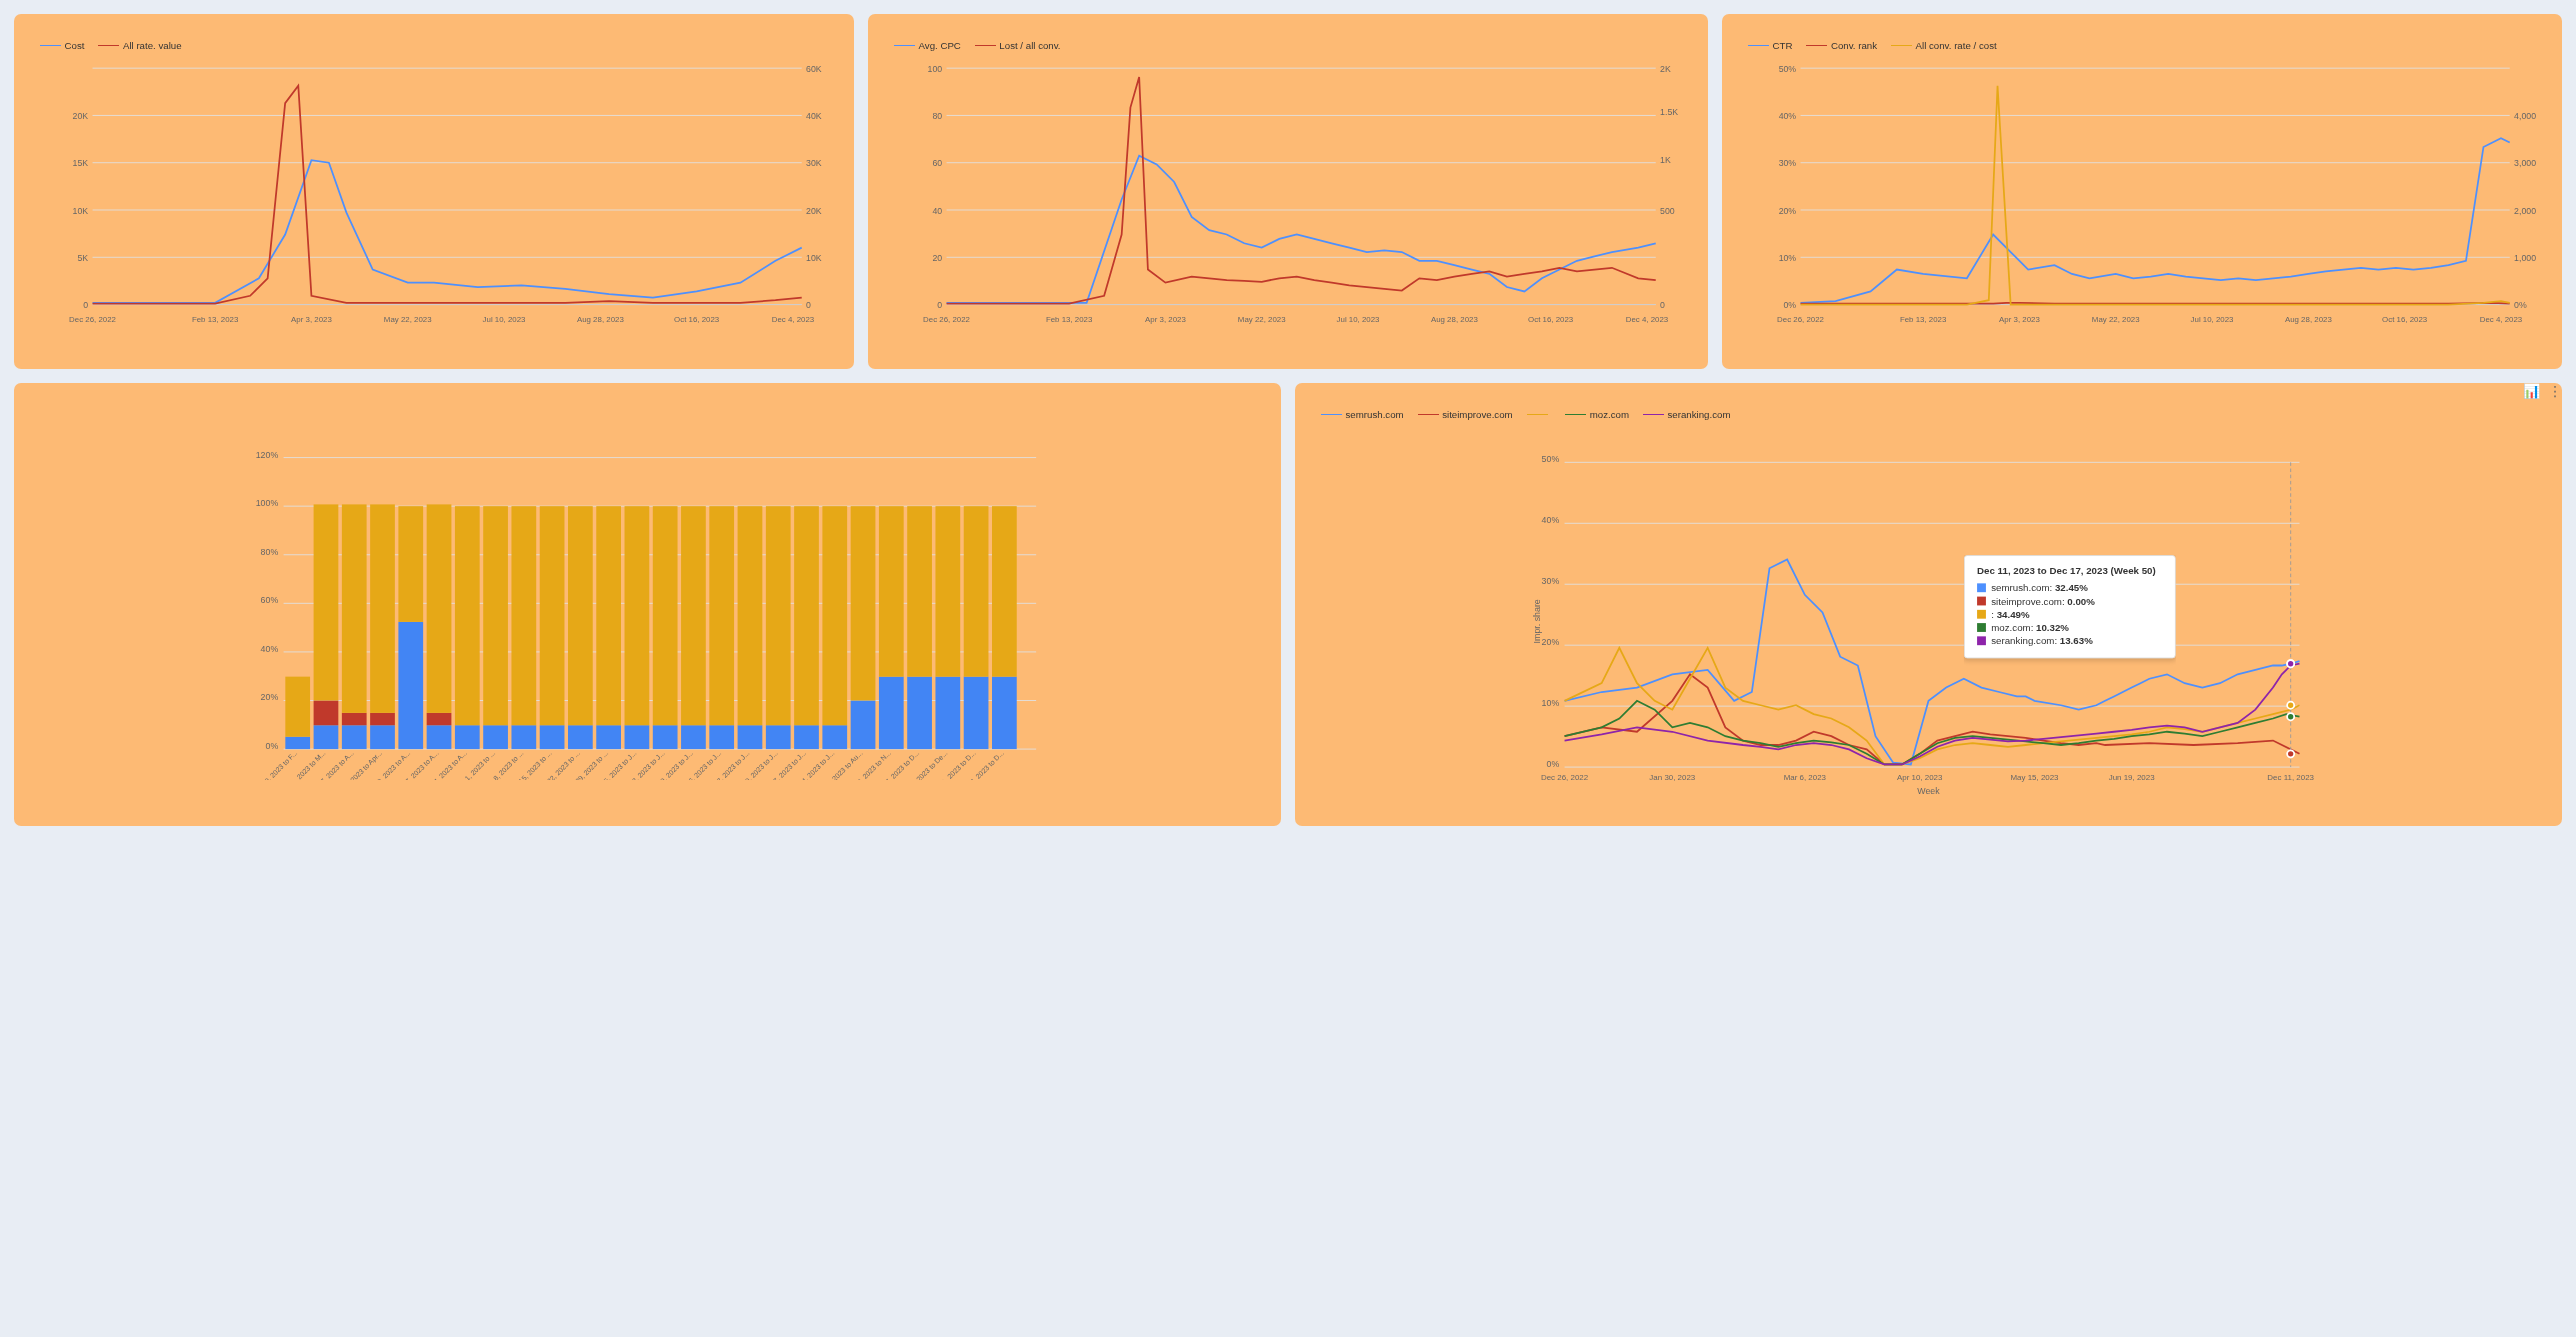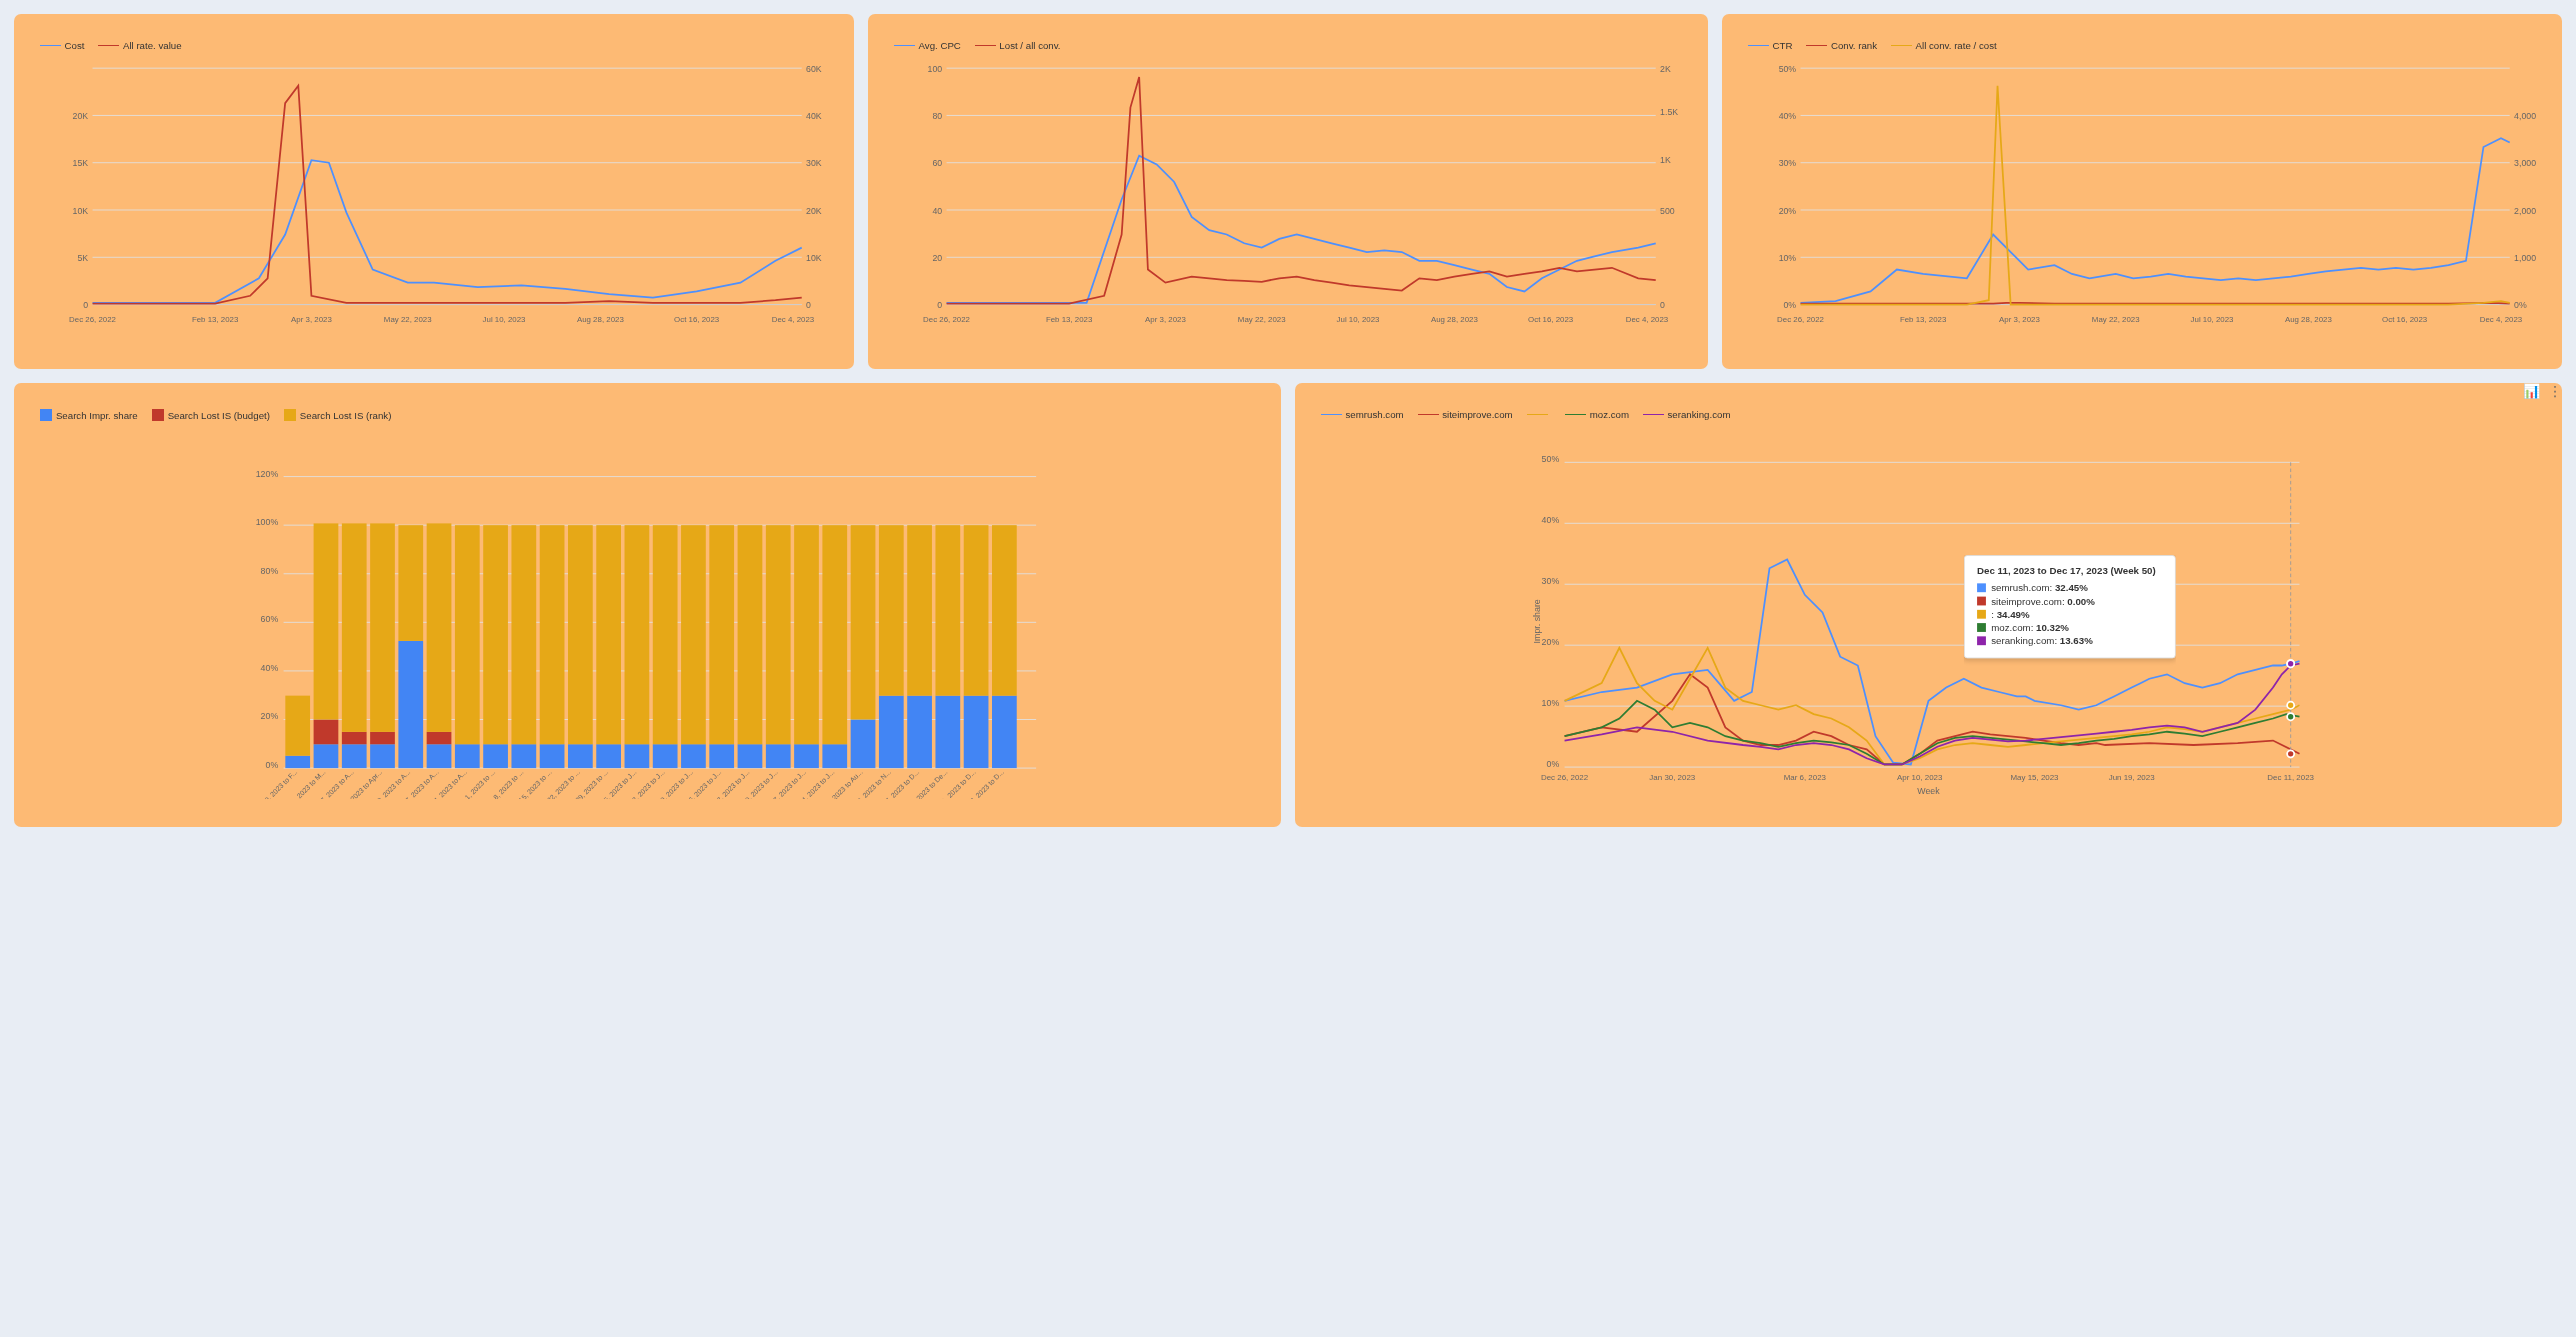--- a/index.html
+++ b/index.html
@@ -232,34 +232,20 @@
           <text x="750" y="300" text-anchor="middle" font-size="9" fill="#666">Oct 16, 2023</text>
           <text x="860" y="300" text-anchor="middle" font-size="9" fill="#666">Dec 4, 2023</text>
         </svg>
       </div>
     </div>
   </div>
 
   <div class="bottom-row">
 
     <div class="chart-card">
-      <div class="chart-legend">
-        <div class="legend-item">
-          <div style="width:12.4px;height:12.4px;background:#4285f4;display:inline-block;"></div>
-          <span>Search Impr. share</span>
-        </div>
-        <div class="legend-item">
-          <div style="width:12.4px;height:12.4px;background:#c0392b;display:inline-block;"></div>
-          <span>Search Lost IS (budget)</span>
-        </div>
-        <div class="legend-item">
-          <div style="width:12.4px;height:12.4px;background:#e6a817;display:inline-block;"></div>
-          <span>Search Lost IS (rank)</span>
-        </div>
-      </div>
       <div class="chart-area">
         <svg width="100%" height="371" viewBox="0 0 900 420" style="font-size:11px">
 
           <text x="32" y="385" text-anchor="end" font-size="10" fill="#666">0%</text>
           <text x="32" y="330" text-anchor="end" font-size="10" fill="#666">20%</text>
           <text x="32" y="275" text-anchor="end" font-size="10" fill="#666">40%</text>
           <text x="32" y="220" text-anchor="end" font-size="10" fill="#666">60%</text>
           <text x="32" y="165" text-anchor="end" font-size="10" fill="#666">80%</text>
           <text x="32" y="110" text-anchor="end" font-size="10" fill="#666">100%</text>
           <text x="32" y="55" text-anchor="end" font-size="10" fill="#666">120%</text>

